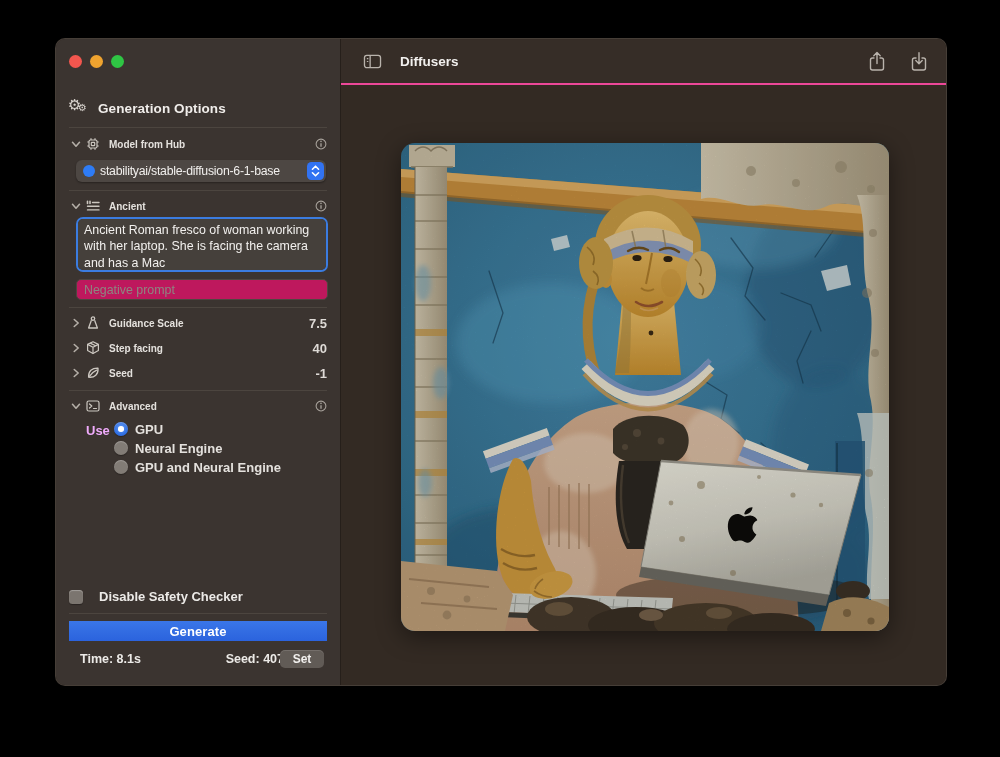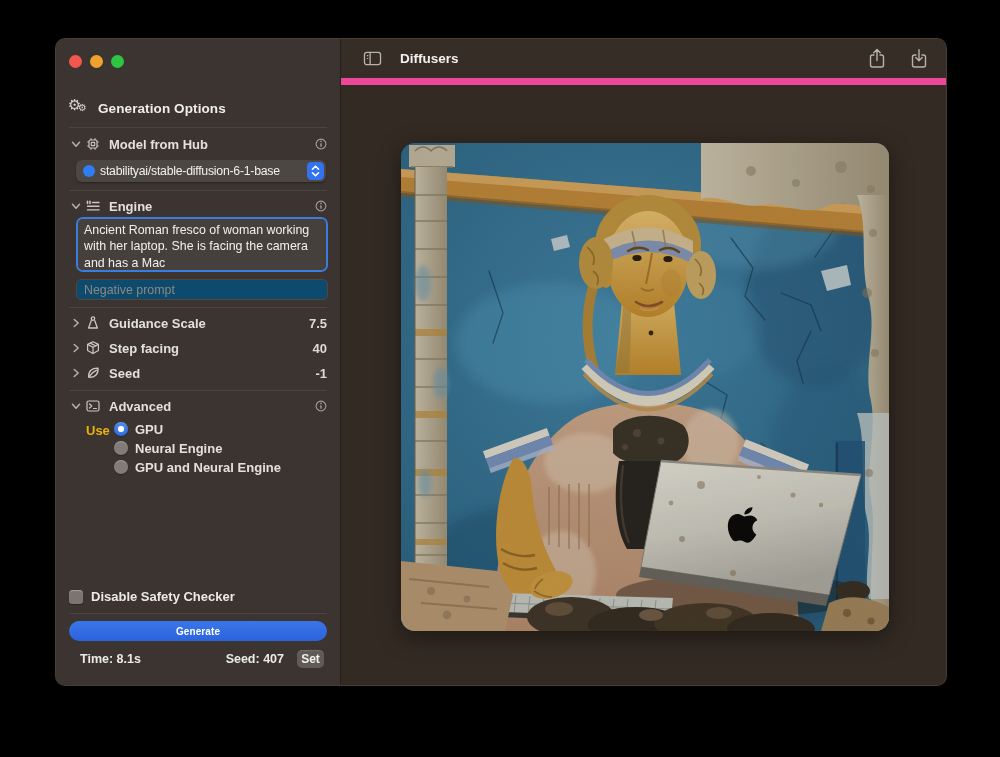--- a/index.html
+++ b/index.html
@@ -25,73 +25,73 @@
   .sb-title { font-size:13.5px; font-weight:bold; color:#f0edea; letter-spacing:.1px; }
   .gears { position:relative; width:22px; height:18px; color:#d8d3cd; }
   .gears .g1 { position:absolute; left:0; top:-3px; font-size:15px; }
   .gears .g2 { position:absolute; left:10px; top:3px; font-size:10px; }
 
   .divider { position:absolute; left:13px; right:13px; height:1px; background:#4c453f; }
 
   .row { position:absolute; left:0; width:285px; height:16px; display:flex; align-items:center; }
   .chev { width:14px; margin-left:13px; color:#b5afa8; flex:0 0 auto; display:flex; }
   .row .ric { width:16px; margin-left:2px; color:#ccc7c0; flex:0 0 auto; display:flex; }
-  .row .lbl { margin-left:8px; font-size:13px; font-weight:600; color:#e4e1dd; }
+  .row .lbl { margin-left:8px; font-size:10px; font-weight:600; color:#e4e1dd; }
   .row .val { margin-left:auto; margin-right:14px; font-size:13px; font-weight:600; color:#dedad6; }
   .row .info { margin-left:auto; margin-right:13px; display:flex; color:#a9a39c; }
   svg.ic { display:block; }
 
   .dropdown { position:absolute; left:20px; top:121px; width:250px; height:22px;
               background:#4d4743; border-radius:6px; display:flex; align-items:center;
               box-shadow:0 1px 2px rgba(0,0,0,.35); }
   .dd-dot { width:12px; height:12px; border-radius:50%; background:#2e7cf6; margin:0 5px 0 7px; flex:0 0 auto; }
   .dd-text { font-size:12.3px; color:#f1efed; letter-spacing:-.25px; white-space:nowrap; overflow:hidden; flex:1; }
   .dd-stepper { width:17px; height:18px; background:#3273f2; border-radius:4.5px;
                 margin:0 2px 0 2px; flex:0 0 auto; display:flex; align-items:center; justify-content:center; }
 
   .prompt-box { position:absolute; left:20px; top:178px; width:252px; height:55px;
                 background:#45403b; border:2px solid #3b7ce0; border-radius:7px;
                 color:#f2f0ee; font-size:12.4px; line-height:1.32; font-weight:500;
                 font-family:"Liberation Sans","DejaVu Sans",sans-serif;
                 padding:3px 6px; resize:none; outline:none; }
   .neg-box { position:absolute; left:20px; top:240px; width:252px; height:21px;
-             background:#0c4a6e; border:1px solid #4e4740; border-radius:5px;
+             background:#be185d; border:1px solid #4e4740; border-radius:5px;
              color:#efedeb; font-size:12.4px; padding:0 7px; outline:none;
              font-family:"Liberation Sans","DejaVu Sans",sans-serif; }
   .neg-box::placeholder { color:#8d8781; opacity:1; }
 
-  .use-lbl { position:absolute; left:30px; font-size:13px; font-weight:600; color:#eab308; }
+  .use-lbl { position:absolute; left:30px; font-size:13px; font-weight:600; color:#f0abfc; }
   .radio-row { position:absolute; display:flex; align-items:flex-start; gap:7px; }
   .radio { width:14px; height:14px; border-radius:50%; background:#827c76;
            box-shadow:inset 0 1px 1px rgba(255,255,255,.25), 0 1px 1px rgba(0,0,0,.3); }
   .radio.on { background:radial-gradient(circle at 50% 40%, #5f97f2, #2c6ce2 70%); position:relative; }
   .radio.on::after { content:""; position:absolute; left:4.2px; top:4.2px; width:5.6px; height:5.6px;
                      border-radius:50%; background:#fff; }
   .radio-lbl { font-size:13px; font-weight:600; color:#e4e1dd; }
 
-  .chk-row { position:absolute; left:13px; top:550px; display:flex; align-items:center; gap:8px; }
+  .chk-row { position:absolute; left:13px; top:550px; display:flex; align-items:center; gap:16px; }
   .checkbox { width:14px; height:14px; border-radius:3.5px; background:#7b756f;
               box-shadow:inset 0 1px 1px rgba(255,255,255,.3), 0 1px 1px rgba(0,0,0,.3); }
   .chk-lbl { font-size:13px; font-weight:bold; color:#eceae7; }
 
   .generate { position:absolute; left:13px; top:582px; width:258px; height:20px;
-              background:linear-gradient(#3a76e8,#2b63dd); border:none; border-radius:10px;
-              color:#fff; font-size:10px; font-weight:bold; letter-spacing:.1px;
+              background:linear-gradient(#3a76e8,#2b63dd); border:none; border-radius:0;
+              color:#fff; font-size:13px; font-weight:bold; letter-spacing:.1px;
               font-family:"Liberation Sans","DejaVu Sans",sans-serif; cursor:pointer; }
   .status-time { position:absolute; left:13px; top:613px; font-size:12.5px; font-weight:bold; color:#eceae7;margin-left:11px; }
   .status-seed { position:absolute; right:56px; top:613px; font-size:12.5px; font-weight:bold; color:#eceae7; }
-  .set-btn { position:absolute; right:16px; top:611px; width:27px; height:18px;
+  .set-btn { position:absolute; right:16px; top:611px; width:44px; height:18px;
              background:#615b56; border:none; border-radius:5px; color:#f2f0ee;
              font-size:12px; font-weight:600; font-family:"Liberation Sans","DejaVu Sans",sans-serif;
              box-shadow:inset 0 1px 0 rgba(255,255,255,.12); cursor:pointer; }
 
   
   .main { position:absolute; left:285px; top:0; right:0; height:100%; background:#332a23; }
   .main-header { position:absolute; left:0; top:0; right:0; height:46px; background:#362d27;
-                 border-bottom:7px solid #ec4899; display:flex; align-items:center; }
+                 border-bottom:2px solid #ec4899; display:flex; align-items:center; }
   .toggle-btn { margin-left:22px; color:#b9b3ac; display:flex; }
   .main-title { margin-left:18px; font-size:13.5px; font-weight:bold; color:#f2f0ee; }
   .hdr-actions { margin-left:auto; margin-right:18px; display:flex; gap:24px; color:#b9b3ac; }
 
   .canvas { position:absolute; left:0; top:46px; right:0; bottom:0; }
   .gen-image { position:absolute; left:60px; top:58px; width:488px; height:488px;
                border-radius:14px; overflow:hidden; box-shadow:0 6px 24px rgba(0,0,0,.45); }
   .gen-image svg { display:block; }
 </style>
 </head>
@@ -156,21 +156,21 @@
         <svg class="ic" width="14" height="14" viewBox="0 0 16 16">
             <polyline points="4,6 8,10.5 12,6" fill="none" stroke="currentColor" stroke-width="1.8" stroke-linecap="round" stroke-linejoin="round"></polyline>
           </svg>
       </span>
       <span class="ric">
         <svg class="ic" width="16" height="16" viewBox="0 0 16 16" fill="none" stroke="currentColor" stroke-width="1.4" stroke-linecap="round">
           <path d="M2.5,3.2 L2.5,5.4 M5,3.2 L5,5.4" stroke-width="1.6"></path>
           <path d="M7.5,4.5 H14 M2.5,8.2 H14 M2.5,11.9 H14"></path>
         </svg>
       </span>
-      <span class="lbl">Engine</span>
+      <span class="lbl">Ancient</span>
       <span class="info">
         <svg class="ic" width="14" height="14" viewBox="0 0 16 16" fill="none" stroke="currentColor" stroke-width="1.2">
           <circle cx="8" cy="8" r="5.6"></circle>
             <path d="M8,7.2V11" stroke-width="1.5"></path>
             <circle cx="8" cy="5" r=".9" fill="currentColor" stroke="none"></circle>
         </svg>
       </span>
     </div>
 
     <textarea class="prompt-box" spellcheck="false" style="">Ancient Roman fresco of woman working with her laptop. She is facing the camera and has a Mac</textarea>

